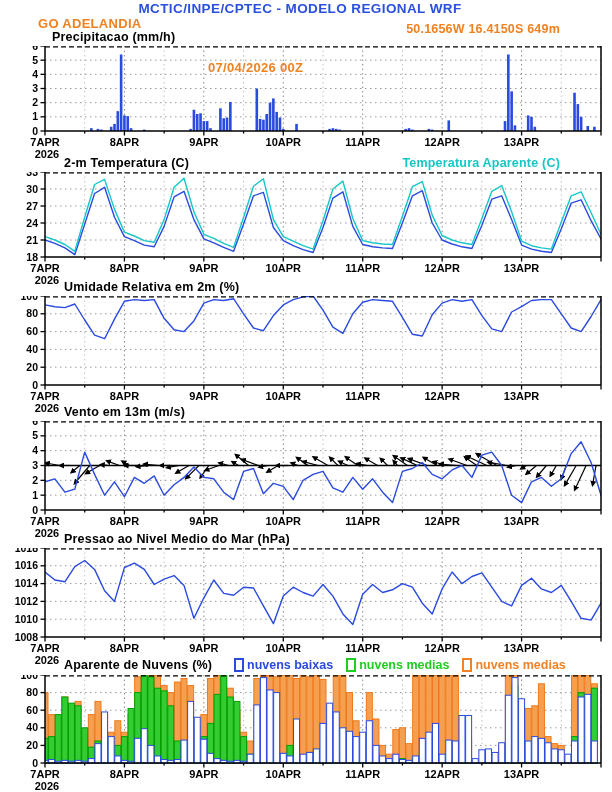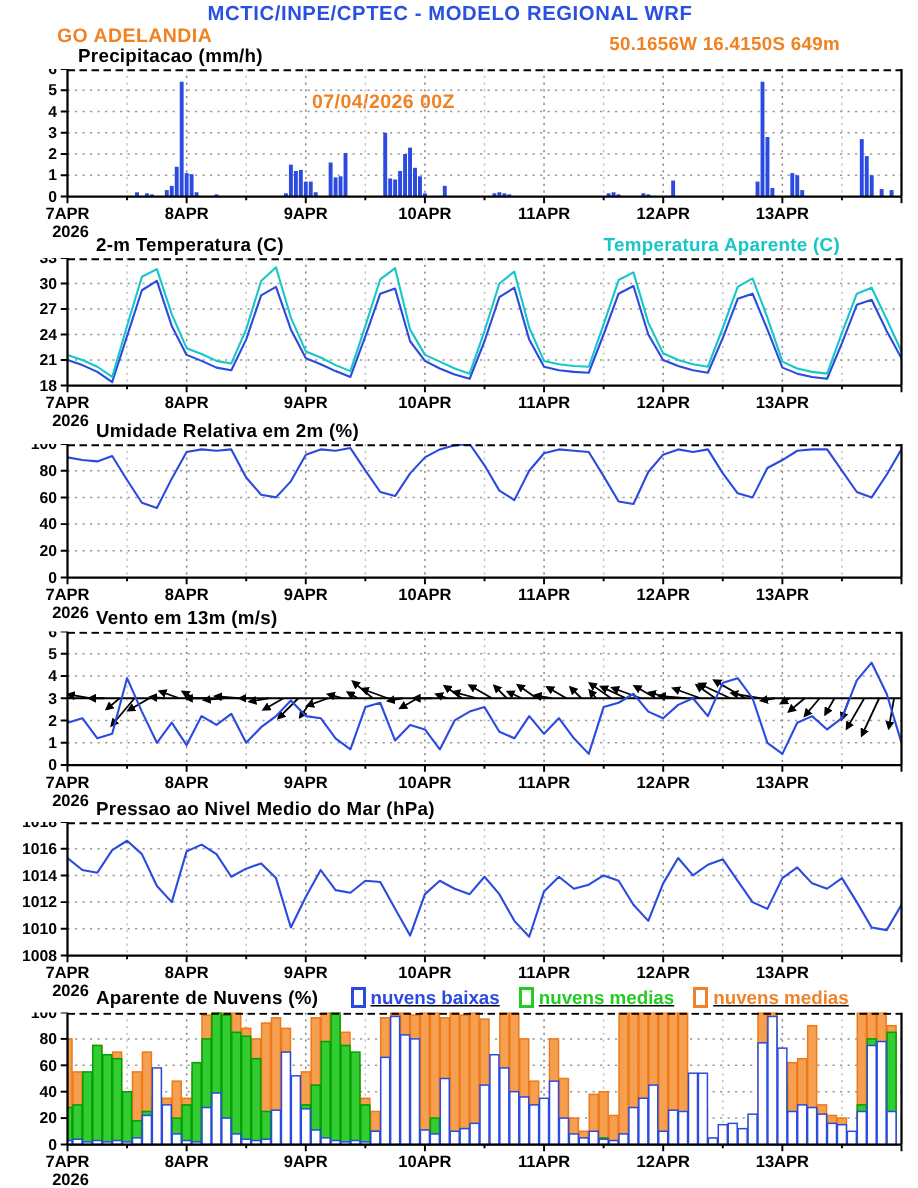--- a/index.html
+++ b/index.html
@@ -29,21 +29,21 @@
 <span class="abs ptitle-right orange" style="right:52px;top:22px;">50.1656W 16.4150S 649m</span>
 
 <span class="abs ptitle" style="left:64px;top:156px;">2-m Temperatura (C)</span>
 <span class="abs ptitle-right cyan" style="right:52px;top:156px;">Temperatura Aparente (C)</span>
 
 <span class="abs ptitle" style="left:64px;top:280px;">Umidade Relativa em 2m (%)</span>
 <span class="abs ptitle" style="left:64px;top:405px;">Vento em 13m (m/s)</span>
 <span class="abs ptitle" style="left:64px;top:532px;">Pressao ao Nivel Medio do Mar (hPa)</span>
 <span class="abs ptitle" style="left:64px;top:658px;">Aparente de Nuvens (%)</span>
 
-<div class="abs legend" style="left:234px;top:658px;text-decoration:underline;">
+<div class="abs legend" style="left:234px;top:658px;">
   <span class="item" style="color:#2a4ae0;">
     <span class="swatch"></span>
     <span>nuvens baixas</span>
   </span>
   <span class="item" style="color:#22cc22;">
     <span class="swatch"></span>
     <span>nuvens medias</span>
   </span>
   <span class="item" style="color:#f08228;">
     <span class="swatch"></span>

